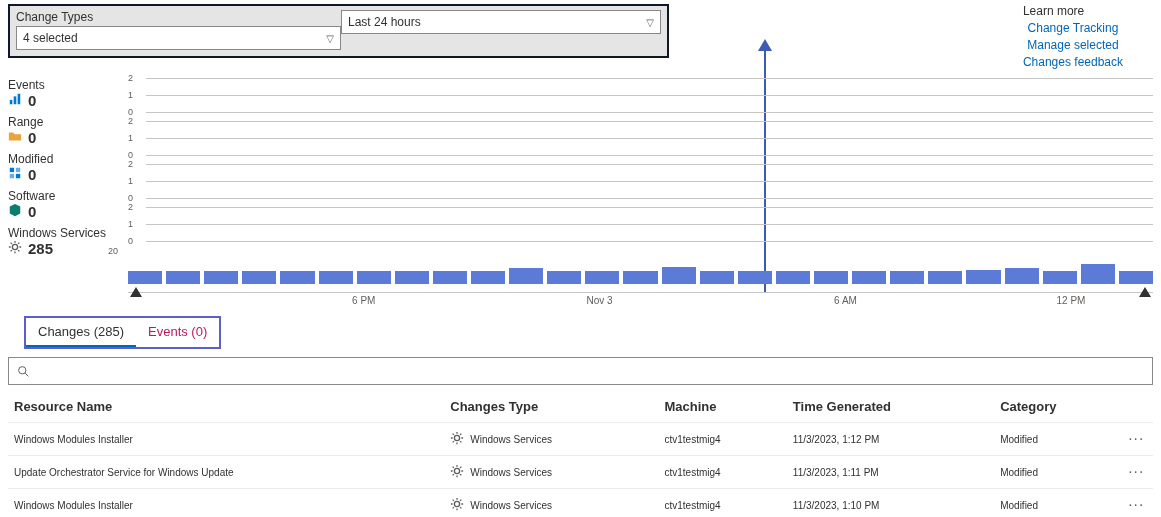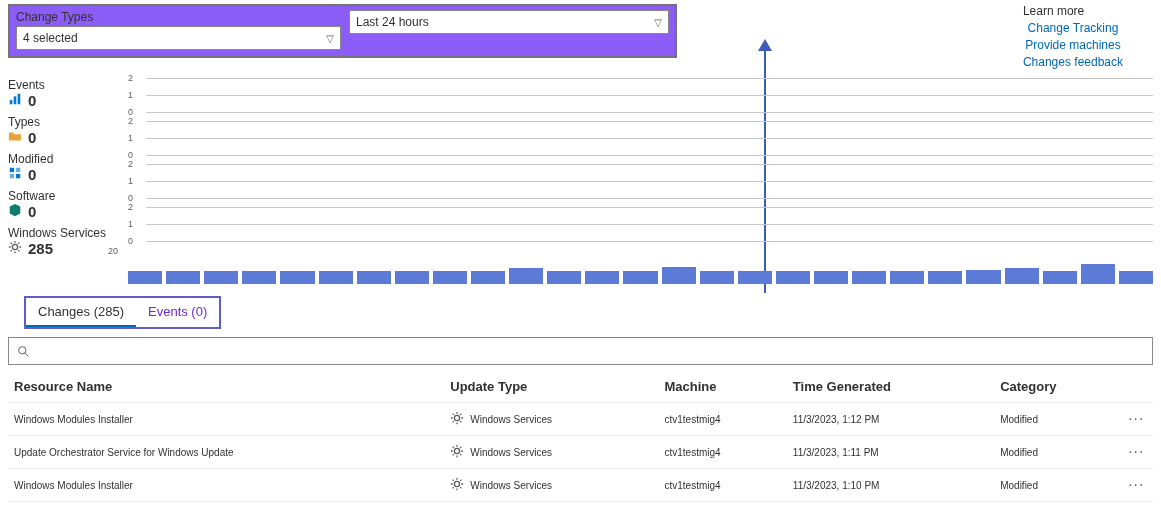--- a/index.html
+++ b/index.html
@@ -1,20 +1,20 @@
 <!DOCTYPE html>
 <html><head>
 <meta charset="utf-8">
 <style>
   * { box-sizing: border-box; margin: 0; padding: 0; }
   body { font-family: "Segoe UI", Arial, sans-serif; font-size: 13px; color: #323130; background: #fff; width: 1161px; }
   
   
   .top-bar { display: flex; align-items: flex-start; padding: 4px 8px 0 8px; }
-  .filter-group { border: 2px solid #737373; background: #8b5cf6; padding: 4px 6px 6px 6px; display: flex; gap: 8px; }
+  .filter-group { border: 2px solid #0f172a; background: #e5e5e5; padding: 4px 6px 6px 6px; display: flex; gap: 0; }
   .filter-item { display: flex; flex-direction: column; gap: 2px; }
   .filter-label { font-size: 12px; color: #323130; }
   .dropdown { display: flex; align-items: center; justify-content: space-between; background: #fff; border: 1px solid #8a8886; height: 24px; padding: 0 6px; font-size: 12px; color: #323130; }
   .dropdown .chev { font-size: 10px; color: #605e5c; margin-left: 8px; }
   .filter-item.ct .dropdown { width: 325px; }
   .filter-item.tr .dropdown { width: 320px; }
   
   .learn-block { margin-left: auto; padding-right: 30px; font-size: 12px; }
   .learn-title { color: #323130; margin-bottom: 2px; }
   .learn-link { color: #0067b8; cursor: pointer; line-height: 1.4; text-align: center; }
@@ -42,21 +42,21 @@
   .slider-tri { position: absolute; top: -6px; width: 0; height: 0; border-left: 6px solid transparent; border-right: 6px solid transparent; border-bottom: 10px solid #323130; }
   
   .cursor-arrow { position: absolute; top: -30px; height: 245px; width: 2px; background: #3b5bb5; }
   .cursor-arrow::before { content:""; position: absolute; top: -9px; left: -6px; width: 0; height: 0; border-left: 7px solid transparent; border-right: 7px solid transparent; border-bottom: 12px solid #3b5bb5; }
   
   
   .tabs-wrap { padding: 6px 8px 0 24px; }
   .tabs { display: inline-flex; border: 2px solid #5b5fc7; }
   .tab { padding: 6px 12px; font-size: 13px; cursor: pointer; background: #fff; }
   .tab.active { border-bottom: 2px solid #0067b8; font-weight: 400; color: #323130; }
-  .tab.inactive { color: #6d28d9; }
+  .tab.inactive { color: #be185d; }
   
   
   .content { padding: 8px; }
   .search-box { display: flex; align-items: center; border: 1px solid #8a8886; height: 28px; padding: 0 8px; gap: 6px; }
   .search-box input { border: none; outline: none; flex: 1; font-size: 12px; font-style: italic; color: #605e5c; background: transparent; }
   .search-ico { width: 13px; height: 13px; color: #605e5c; }
   
   table { width: 100%; border-collapse: collapse; margin-top: 6px; }
   th { text-align: left; font-weight: 600; font-size: 13px; padding: 8px 6px; border-bottom: 1px solid #edebe9; }
   td { padding: 8px 6px; font-size: 10px; border-bottom: 1px solid #edebe9; color: #323130; }
@@ -78,40 +78,40 @@
     <div class="filter-item tr">
       <div class="dropdown">
         <span>Last 24 hours</span>
         <span class="chev">▽</span>
       </div>
     </div>
   </div>
   <div class="learn-block">
     <div class="learn-title">Learn more</div>
     <div class="learn-link">Change Tracking</div>
-    <div class="learn-link">Provide machines</div>
+    <div class="learn-link">Manage selected</div>
     <div class="learn-link">Changes feedback</div>
   </div>
 </div>
 
 <div class="charts">
   <div class="cat-col" id="cat-col">
       <div class="cat-row">
         <div class="label">Events</div>
         <div class="val-line">
           <span><svg class="icon-sm" viewBox="0 0 16 16">
               <rect x="2" y="9" width="3" height="5" fill="#0078d4"></rect>
               <rect x="6.5" y="5" width="3" height="9" fill="#0078d4"></rect>
               <rect x="11" y="2" width="3" height="12" fill="#0078d4"></rect>
             </svg></span>
           <span class="count">0</span>
         </div>
       </div>
       <div class="cat-row">
-        <div class="label">Types</div>
+        <div class="label">Range</div>
         <div class="val-line">
           <span><svg class="icon-sm" viewBox="0 0 16 16">
               <path d="M1 4h5l1.5 2H15v7H1z" fill="#e8a33d"></path>
             </svg></span>
           <span class="count">0</span>
         </div>
       </div>
       <div class="cat-row">
         <div class="label">Modified</div>
         <div class="val-line">
@@ -202,20 +202,28 @@
           <div class="bar" style="height: 13.3333px;"></div>
           <div class="bar" style="height: 13.3333px;"></div>
           <div class="bar" style="height: 13.3333px;"></div>
           <div class="bar" style="height: 13.3333px;"></div>
           <div class="bar" style="height: 14.6667px;"></div>
           <div class="bar" style="height: 16px;"></div>
           <div class="bar" style="height: 13.3333px;"></div>
           <div class="bar" style="height: 20px;"></div>
           <div class="bar" style="height: 13.3333px;"></div>
         </div>
+      </div>
+      <div class="x-axis">
+        <span class="x-lbl" style="left:23%">6 PM</span>
+        <span class="x-lbl" style="left:46%">Nov 3</span>
+        <span class="x-lbl" style="left:70%">6 AM</span>
+        <span class="x-lbl" style="left:92%">12 PM</span>
+        <div class="slider-tri" style="left:2px"></div>
+        <div class="slider-tri" style="right:2px"></div>
       </div>
     </div>
 </div>
 
 <div class="tabs-wrap">
   <div class="tabs">
     <div class="tab active">Changes (285)</div>
     <div class="tab inactive">Events (0)</div>
   </div>
 </div>
@@ -224,21 +232,21 @@
   <div class="search-box">
     <svg class="search-ico" viewBox="0 0 16 16">
         <circle cx="6.5" cy="6.5" r="4.5" fill="none" stroke="#605e5c" stroke-width="1.2"></circle>
         <line x1="10" y1="10" x2="14" y2="14" stroke="#605e5c" stroke-width="1.2"></line>
       </svg>
   </div>
   <table>
     <thead>
         <tr id="thead-row">
           <th>Resource Name</th>
-          <th>Update Type</th>
+          <th>Changes Type</th>
           <th>Machine</th>
           <th>Time Generated</th>
           <th>Category</th>
           <th style="width: 30px;"></th>
         </tr>
       </thead>
     <tbody id="tbody">
         <tr>
           <td>Windows Modules Installer</td>
           <td>

